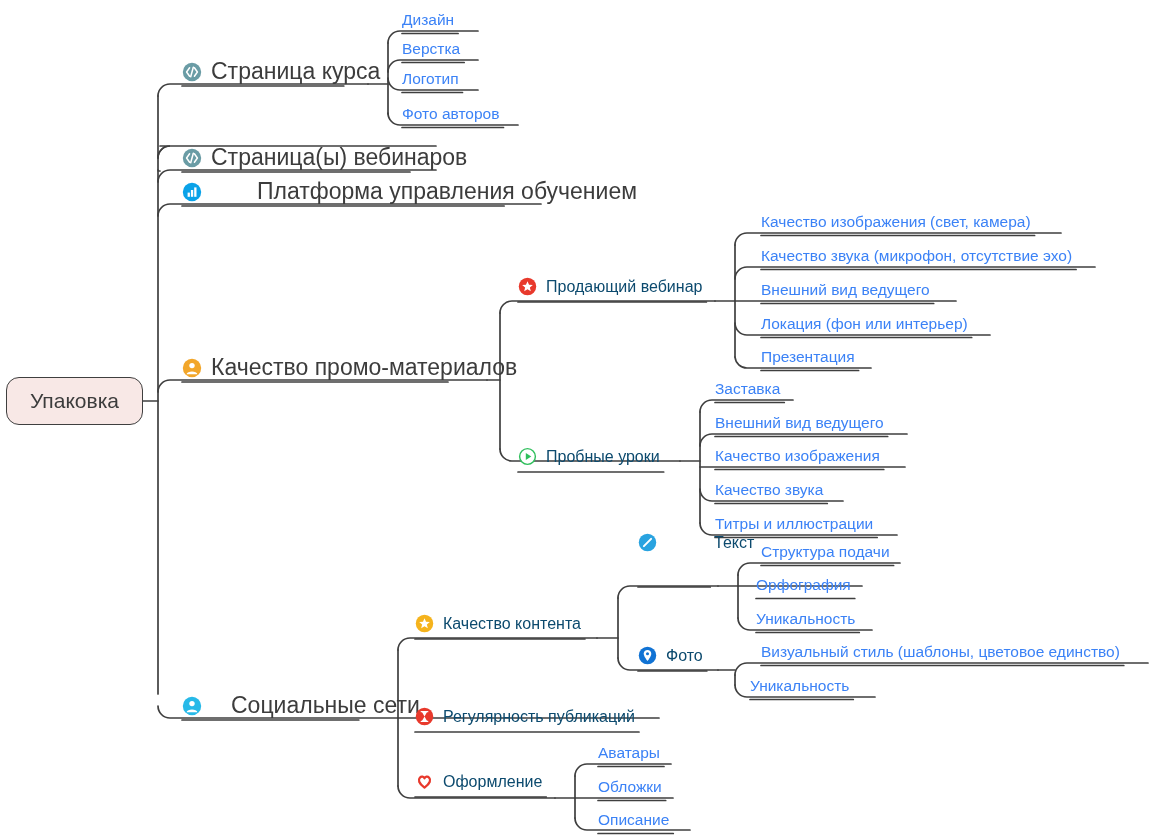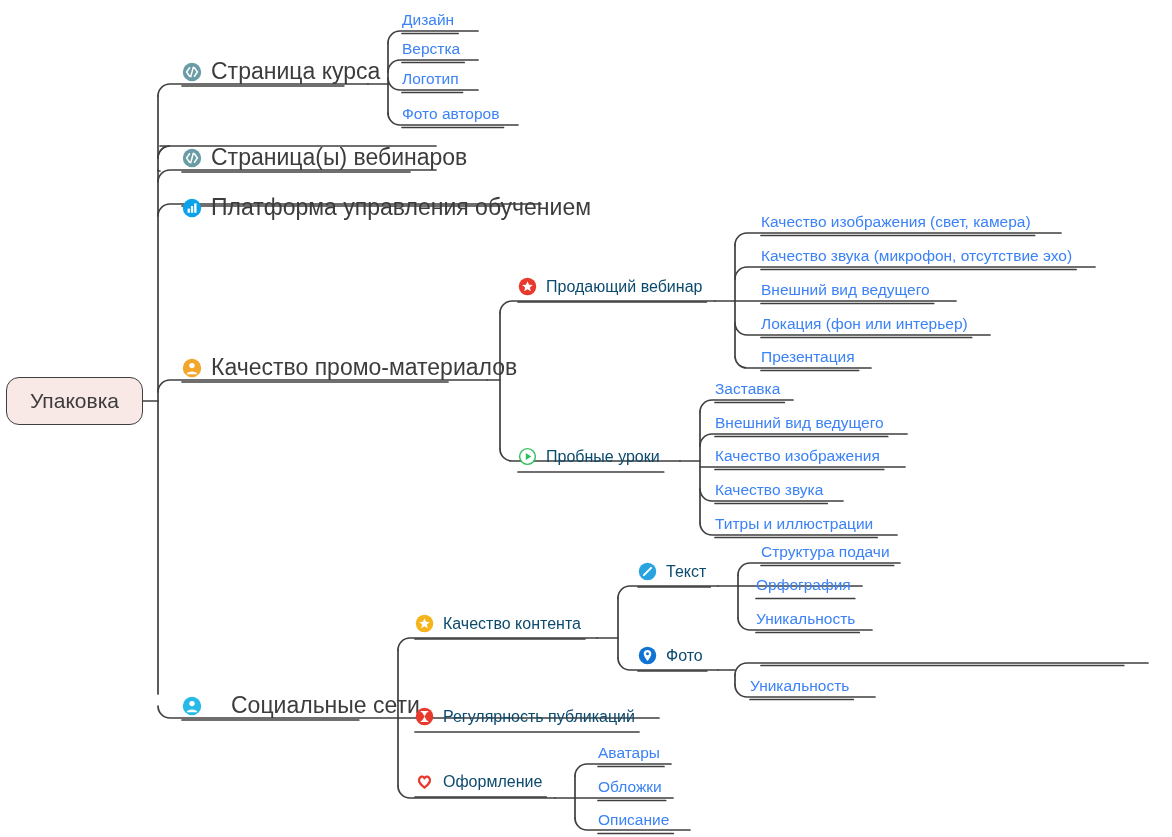--- a/index.html
+++ b/index.html
@@ -187,21 +187,21 @@
       <svg class="icn" width="20" height="20" viewBox="0 0 20 20">
           <circle cx="10" cy="10" r="9.2" fill="#6a9ca5"></circle>
           <path d="M7.6 5.8 L4.6 10 L7.6 14.2" stroke="#fff" stroke-width="1.5" fill="none" stroke-linecap="round" stroke-linejoin="round"></path>
           <path d="M12.4 5.8 L15.4 10 L12.4 14.2" stroke="#fff" stroke-width="1.5" fill="none" stroke-linecap="round" stroke-linejoin="round"></path>
           <path d="M11.3 5.2 L8.7 14.8" stroke="#fff" stroke-width="1.5" stroke-linecap="round"></path>
         </svg>
     </span>
     <span class="lbl">Страница(ы) вебинаров</span>
   </div>
 
-  <div class="node lvl1" style="left:182px; top:196px;">
+  <div class="node lvl1" style="left:182px; top:180px;gap:46px;">
     <span class="ico">
       <svg class="icn" width="20" height="20" viewBox="0 0 20 20">
           <circle cx="10" cy="10" r="9.2" fill="#0aa2e8"></circle>
           <rect x="5.6" y="10.6" width="2.3" height="4.2" fill="#fff"></rect>
           <rect x="8.9" y="8" width="2.3" height="6.8" fill="#fff"></rect>
           <rect x="12.2" y="5.4" width="2.3" height="9.4" fill="#fff"></rect>
         </svg>
     </span>
     <span class="lbl">Платформа управления обучением</span>
   </div>
@@ -316,21 +316,21 @@
 
   <div class="node lvl2" style="left:415px; top:772px;">
     <span class="ico">
       <svg class="icn" width="19" height="19" viewBox="0 0 20 20">
           <path d="M10 16.4 C3.6 11.8 3.2 8.1 5.1 6.0 C6.9 4.0 9.1 4.9 10 6.6 C10.9 4.9 13.1 4.0 14.9 6.0 C16.8 8.1 16.4 11.8 10 16.4 Z" fill="none" stroke="#e8392c" stroke-width="2.4" stroke-linejoin="round"></path>
         </svg>
     </span>
     <span class="lbl">Оформление</span>
   </div>
 
-  <div class="node lvl2" style="left:638px; top:562px;">
+  <div class="node lvl2" style="left:638px; top:533px;gap:48px;">
     <span class="ico">
       <svg class="icn" width="19" height="19" viewBox="0 0 20 20">
           <circle cx="10" cy="10" r="9.2" fill="#29a3e0"></circle>
           <path d="M6.2 13.8 L13.8 6.2" stroke="#fff" stroke-width="2.1" stroke-linecap="round"></path>
         </svg>
     </span>
     <span class="lbl">Текст</span>
   </div>
 
   <div class="node lvl2" style="left:638px; top:646px;">
@@ -347,20 +347,23 @@
   <div class="node leaf" style="left:761px; top:544px;">
     <span class="lbl">Структура подачи</span>
   </div>
   <div class="node leaf" style="left:756px; top:577px;">
     <span class="lbl">Орфография</span>
   </div>
   <div class="node leaf" style="left:756px; top:611px;">
     <span class="lbl">Уникальность</span>
   </div>
 
+  <div class="node leaf" style="left:761px; top:644px;">
+    <span class="lbl">Визуальный стиль (шаблоны, цветовое единство)</span>
+  </div>
   <div class="node leaf" style="left:750px; top:678px;">
     <span class="lbl">Уникальность</span>
   </div>
 
   <div class="node leaf" style="left:598px; top:745px;">
     <span class="lbl">Аватары</span>
   </div>
   <div class="node leaf" style="left:598px; top:779px;">
     <span class="lbl">Обложки</span>
   </div>

